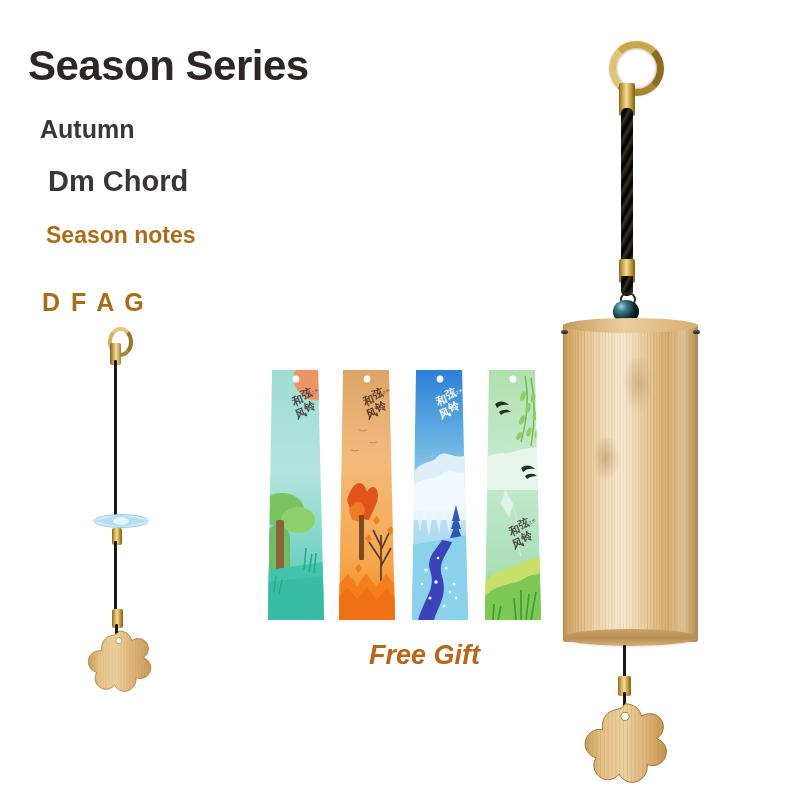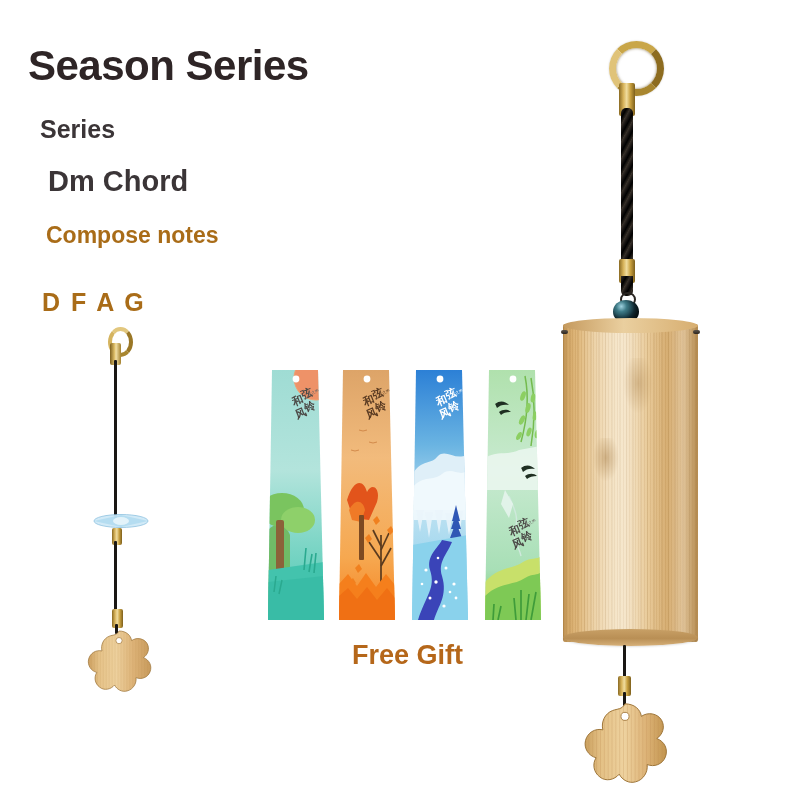--- a/index.html
+++ b/index.html
@@ -28,22 +28,22 @@
   }
   #composeLabel{
     left:46px;top:222px;
     font-size:23px;font-weight:700;color:#a96c18;
   }
   #notes{
     left:42px;top:272px;
     font-size:25px;font-weight:700;color:#a96c18;letter-spacing:2px;margin-top:16px;
   }
   #freegift{
-    left:352px;top:640px;
-    font-size:27px;font-weight:700;color:#b5671a;
+    left:369px;top:640px;
+    font-size:27px;font-weight:700;color:#b5671a;font-style:italic;
   }
 
   
   .cord{position:absolute;background:#1a1714;border-radius:1px;}
   .brass{
     position:absolute;
     background:linear-gradient(90deg,#8a6a22 0%,#d8b45c 28%,#f0dc9e 48%,#c79f3e 72%,#7d5f1c 100%);
     border-radius:2px;
   }
 
@@ -166,23 +166,23 @@
   .card{position:absolute;}
   .card svg{display:block;}
   .hole{fill:#ffffff;}
 </style>
 </head>
 <body>
 
 <div id="stage">
 
   <div class="txt" id="title">Season Series</div>
-  <div class="txt" id="season">Series</div>
+  <div class="txt" id="season">Autumn</div>
   <div class="txt" id="chord">Dm Chord</div>
-  <div class="txt" id="composeLabel">Compose notes</div>
+  <div class="txt" id="composeLabel">Season notes</div>
   <div class="txt" id="notes">D F A G</div>
   <div class="txt" id="freegift">Free Gift</div>
 
   <div id="clasp"></div>
   <div id="claspBody"></div>
   <div class="cord" id="lcord1"></div>
 
   <div id="disc">
     <svg width="56" height="18" viewBox="0 0 56 18">
       <ellipse cx="28" cy="9" rx="27" ry="6.5" fill="#cfe9f7" opacity="0.95"></ellipse>

